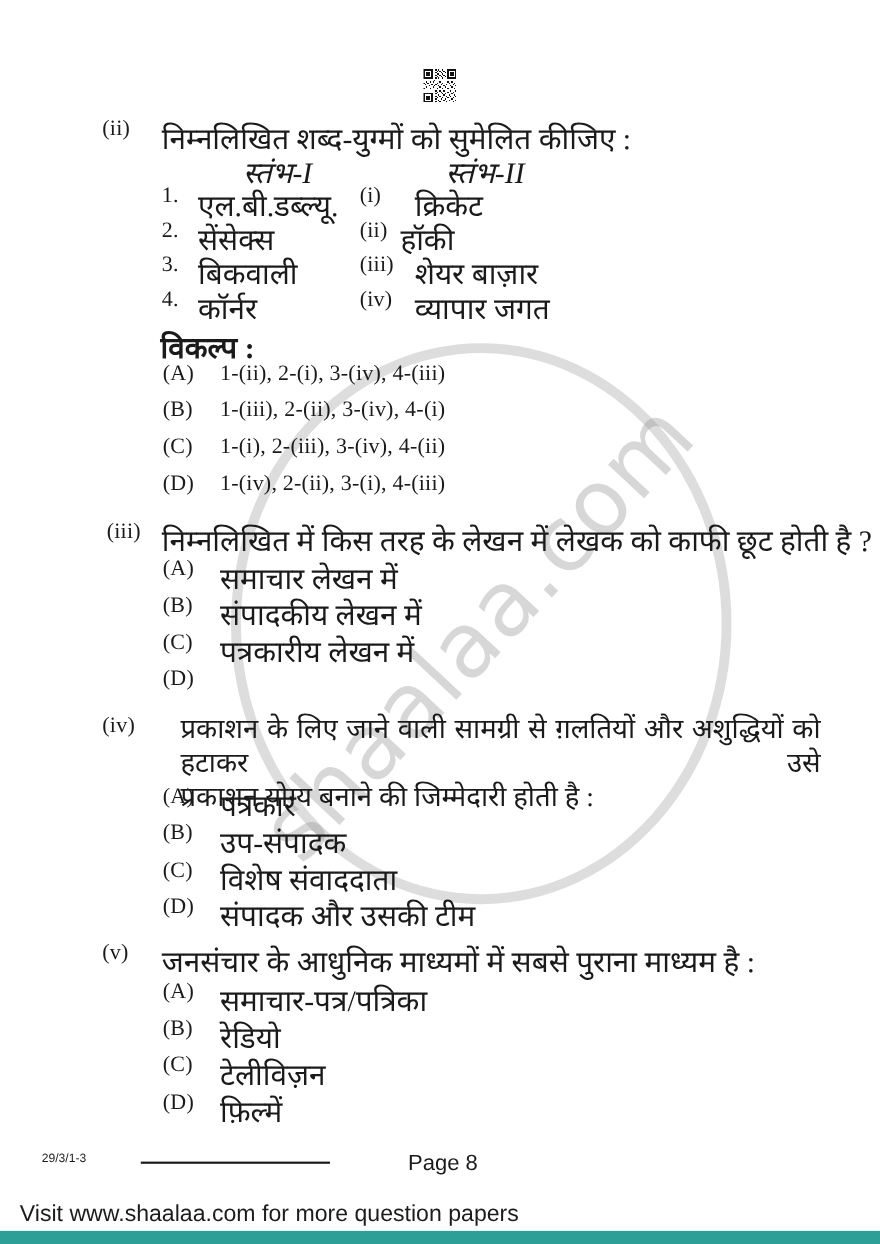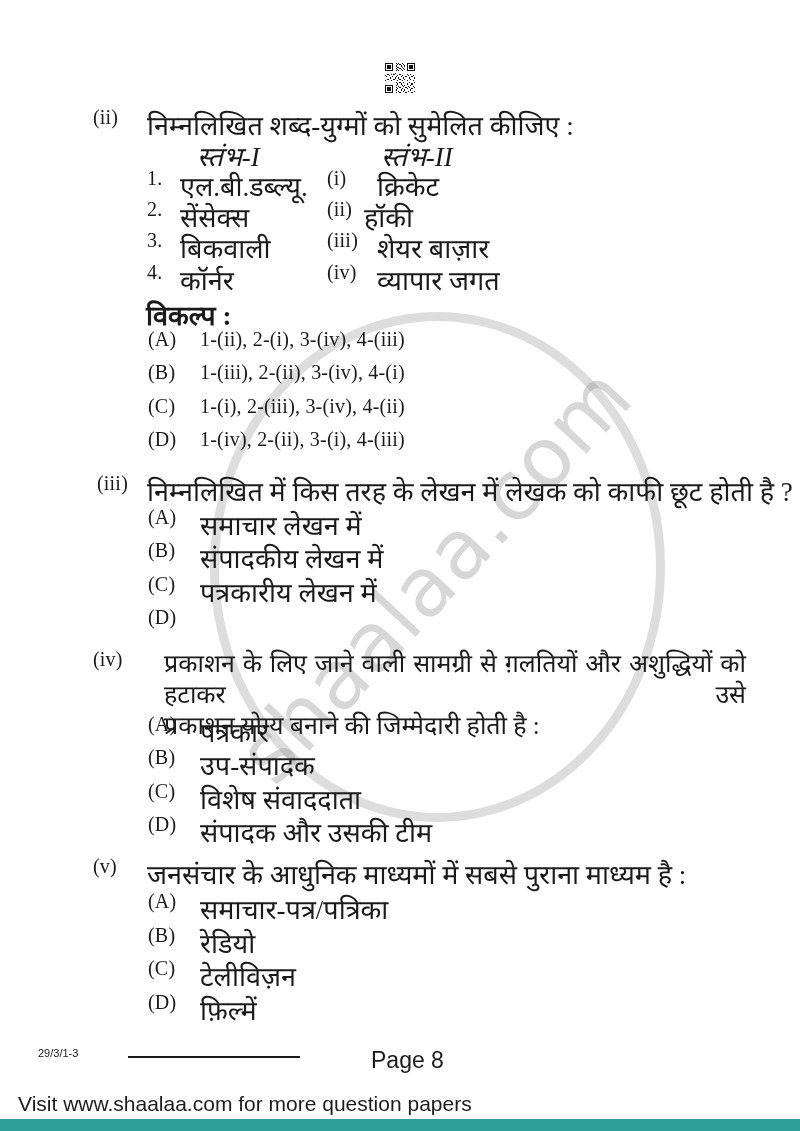--- a/index.html
+++ b/index.html
@@ -17,31 +17,31 @@
     transform:rotate(-47deg);transform-origin:center;
     font-family:"DejaVu Sans","Liberation Sans",sans-serif;
     font-size:82px;line-height:100px;text-align:center;
     color:rgba(140,140,140,0.35);letter-spacing:1px;white-space:nowrap;
   }
   
   .row{position:absolute;left:0;width:800px;height:32px;z-index:2;}
   .row span{position:absolute;top:0;white-space:nowrap;}
   .dev{font-size:27px;}
   .lat{font-size:20px;letter-spacing:0.2px;}
-  .italic{font-style:italic;}
+  .italic{font-style:italic;margin-left:24px;}
   .bold{font-weight:bold;}
   .para{
     position:absolute;left:164px;top:648px;width:582px;z-index:2;
     font-size:25px;line-height:31px;
   }
   .jline{text-align:justify;text-align-last:justify;}
   .qr{position:absolute;left:385px;top:62px;width:30px;height:32px;z-index:2;}
   .footer-sans{font-family:"Liberation Sans","DejaVu Sans",sans-serif;}
   .pagecode{position:absolute;left:38px;top:1047px;font-size:11px;z-index:2;}
-  .pagenum{position:absolute;left:371px;top:1047px;font-size:23px;z-index:2;}
+  .pagenum{position:absolute;left:371px;top:1047px;font-size:20px;z-index:2;}
   .footline{position:absolute;left:128px;top:1056px;width:172px;height:2px;background:#1a1a1a;z-index:2;}
   .promo{position:absolute;left:18px;top:1092px;font-size:21px;color:#1c1c1c;z-index:2;}
   .accent-bar{position:absolute;left:0;bottom:0;width:800px;height:12px;background:#2d9f96;z-index:3;}
 </style>
 </head>
 <body>
 
 <div class="page">
 
   <svg class="qr" viewBox="0 0 25 25" shape-rendering="crispEdges">

